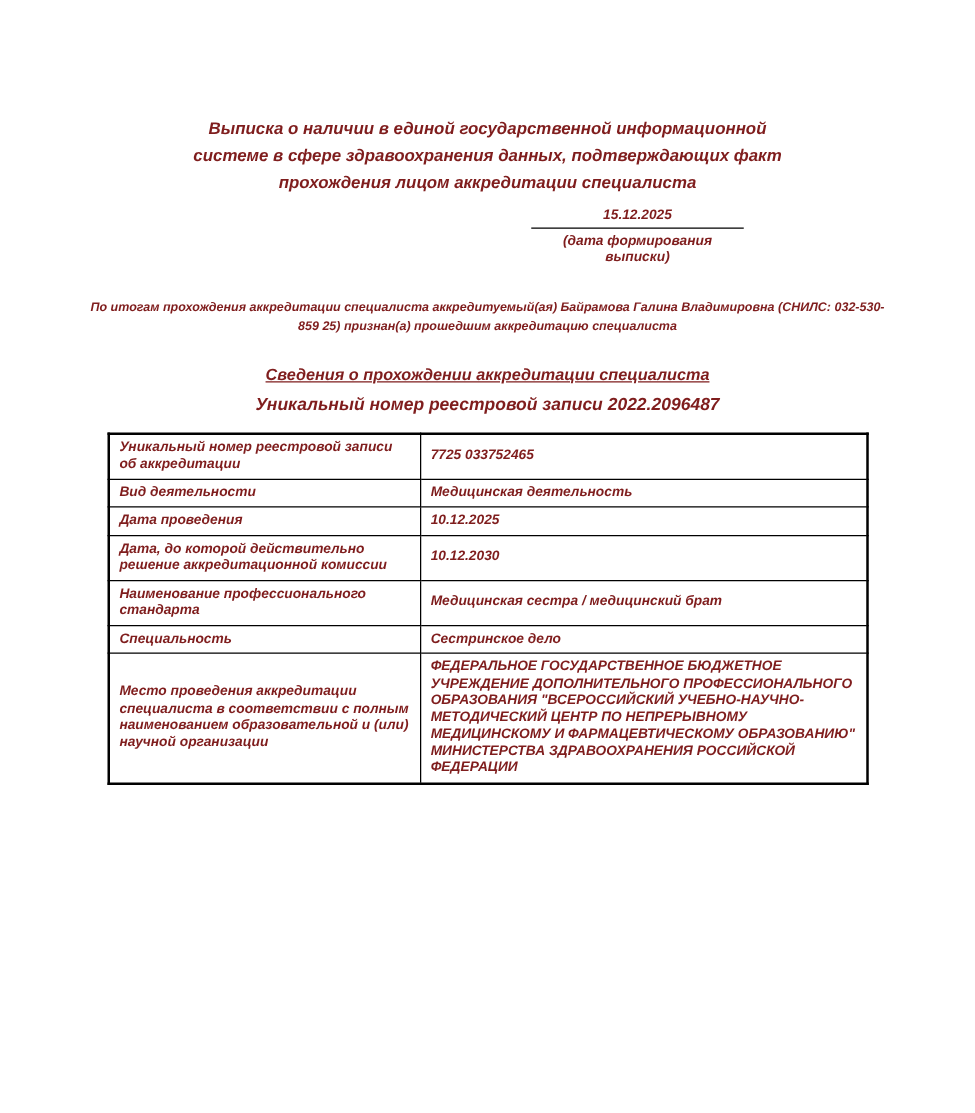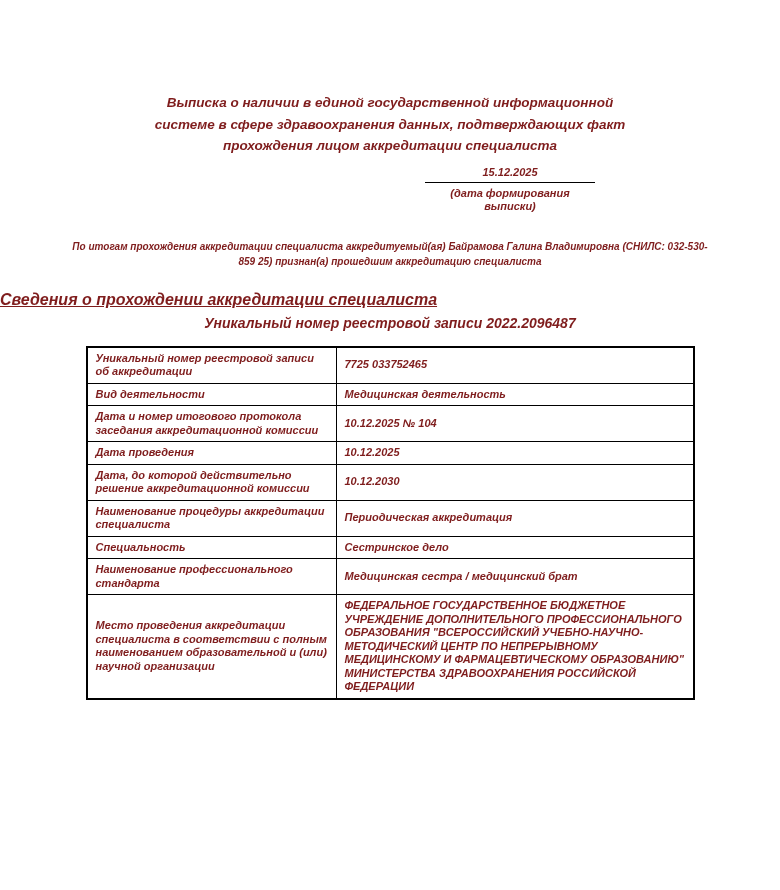--- a/index.html
+++ b/index.html
@@ -41,22 +41,22 @@
   }
   .intro-paragraph {
     width: 645px;
     margin: 26px auto 0 auto;
     text-align: center;
     font-size: 10px;
     line-height: 15px;
   }
   .section-heading {
     margin-top: 24px;
-    text-align: left;
-    font-size: 16px;
+    text-align: center;
+    font-size: 13px;
     line-height: 13px;
     text-decoration: underline;
     font-style: italic;
   }
   .registry-line {
     margin-top: 9px;
     text-align: center;
     font-size: 14px;
     line-height: 16px;
   }
@@ -104,42 +104,34 @@
     <tbody>
       <tr>
         <td class="label-cell">Уникальный номер реестровой записи об аккредитации</td>
         <td class="value-cell">7725 033752465</td>
       </tr>
       <tr>
         <td class="label-cell">Вид деятельности</td>
         <td class="value-cell">Медицинская деятельность</td>
       </tr>
       <tr>
-        <td class="label-cell">Дата и номер итогового протокола заседания аккредитационной комиссии</td>
-        <td class="value-cell">10.12.2025 № 104</td>
-      </tr>
-      <tr>
         <td class="label-cell">Дата проведения</td>
         <td class="value-cell">10.12.2025</td>
       </tr>
       <tr>
         <td class="label-cell">Дата, до которой действительно решение аккредитационной комиссии</td>
         <td class="value-cell">10.12.2030</td>
       </tr>
       <tr>
-        <td class="label-cell">Наименование процедуры аккредитации специалиста</td>
-        <td class="value-cell">Периодическая аккредитация</td>
+        <td class="label-cell">Наименование профессионального стандарта</td>
+        <td class="value-cell">Медицинская сестра / медицинский брат</td>
       </tr>
       <tr>
         <td class="label-cell">Специальность</td>
         <td class="value-cell">Сестринское дело</td>
-      </tr>
-      <tr>
-        <td class="label-cell">Наименование профессионального стандарта</td>
-        <td class="value-cell">Медицинская сестра / медицинский брат</td>
       </tr>
       <tr>
         <td class="label-cell">Место проведения аккредитации специалиста в соответствии с полным наименованием образовательной и (или) научной организации</td>
         <td class="value-cell">ФЕДЕРАЛЬНОЕ ГОСУДАРСТВЕННОЕ БЮДЖЕТНОЕ УЧРЕЖДЕНИЕ ДОПОЛНИТЕЛЬНОГО ПРОФЕССИОНАЛЬНОГО ОБРАЗОВАНИЯ "ВСЕРОССИЙСКИЙ УЧЕБНО-НАУЧНО-МЕТОДИЧЕСКИЙ ЦЕНТР ПО НЕПРЕРЫВНОМУ МЕДИЦИНСКОМУ И ФАРМАЦЕВТИЧЕСКОМУ ОБРАЗОВАНИЮ" МИНИСТЕРСТВА ЗДРАВООХРАНЕНИЯ РОССИЙСКОЙ ФЕДЕРАЦИИ</td>
       </tr>
     </tbody>
   </table>
 
 </div>
 

